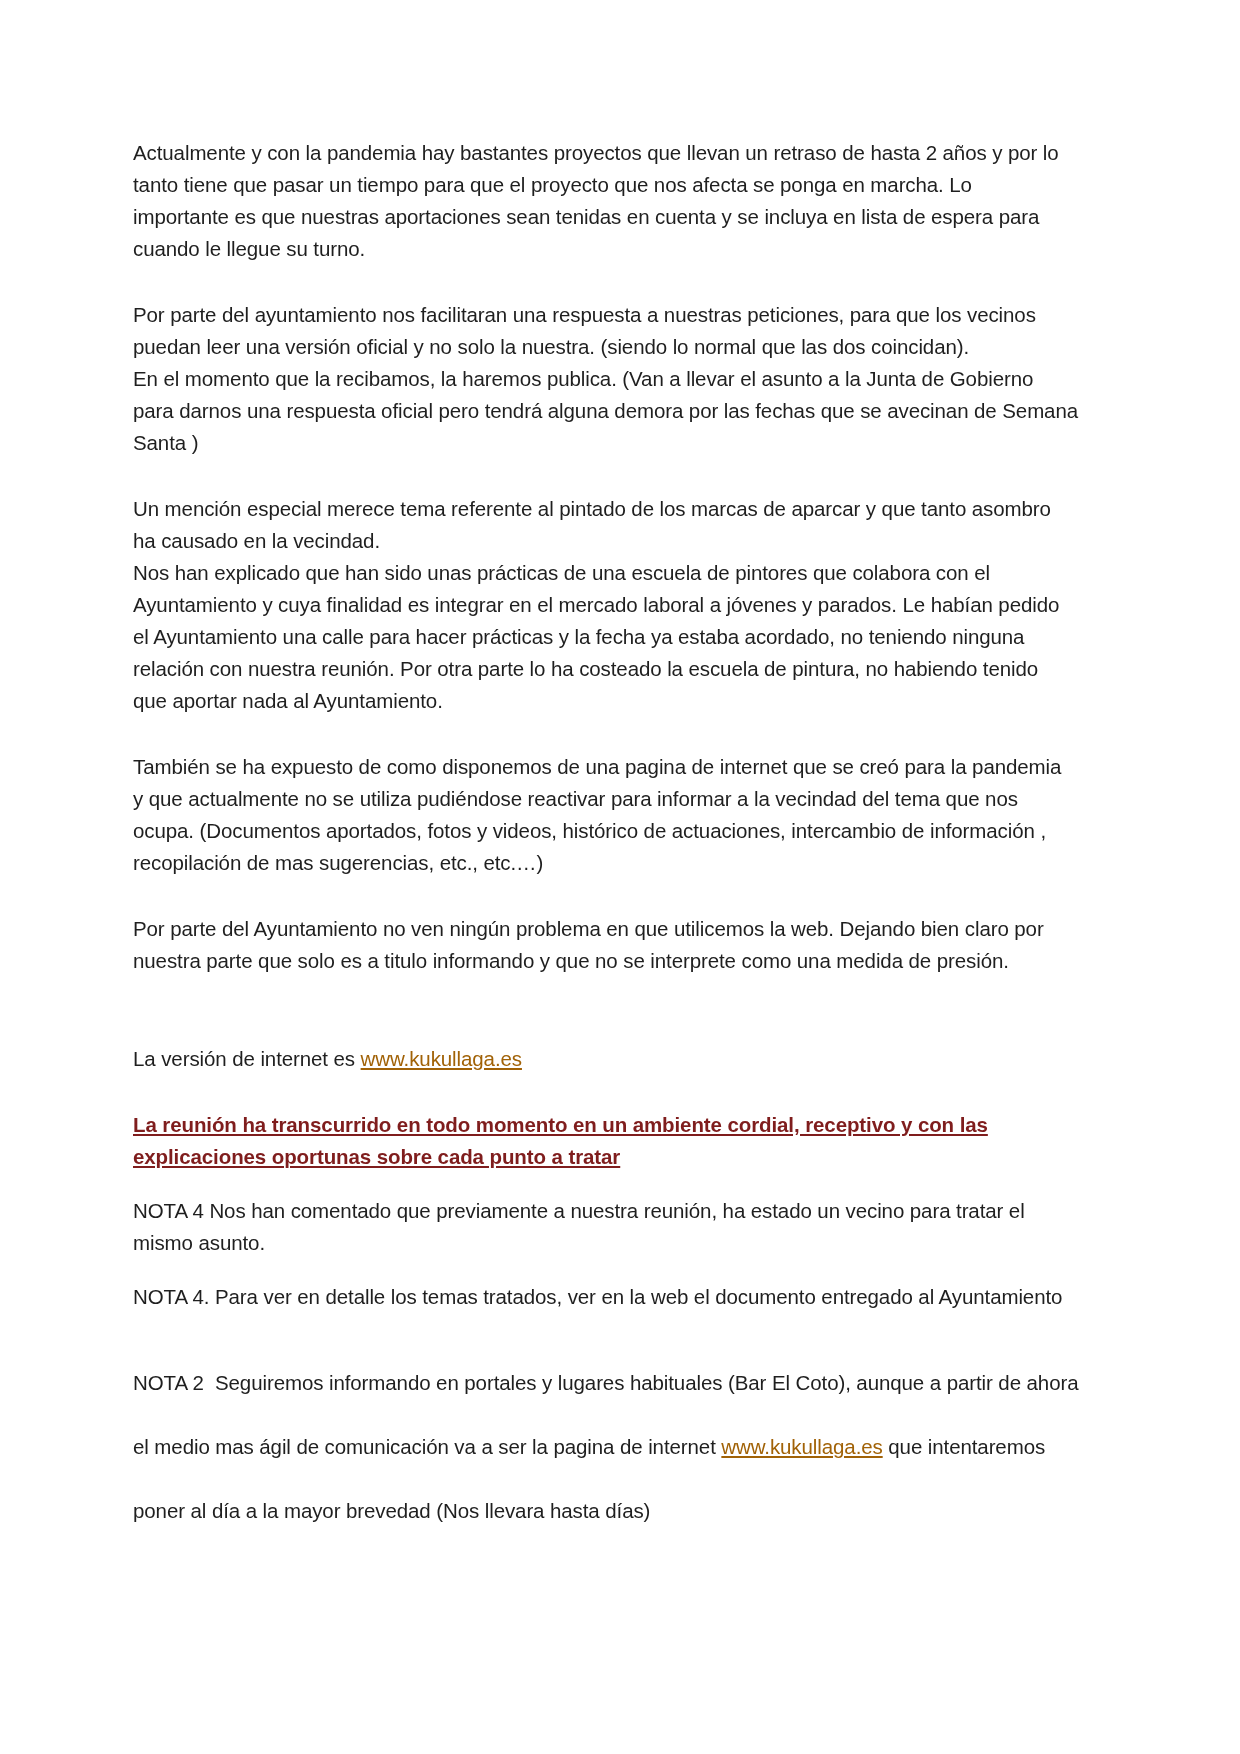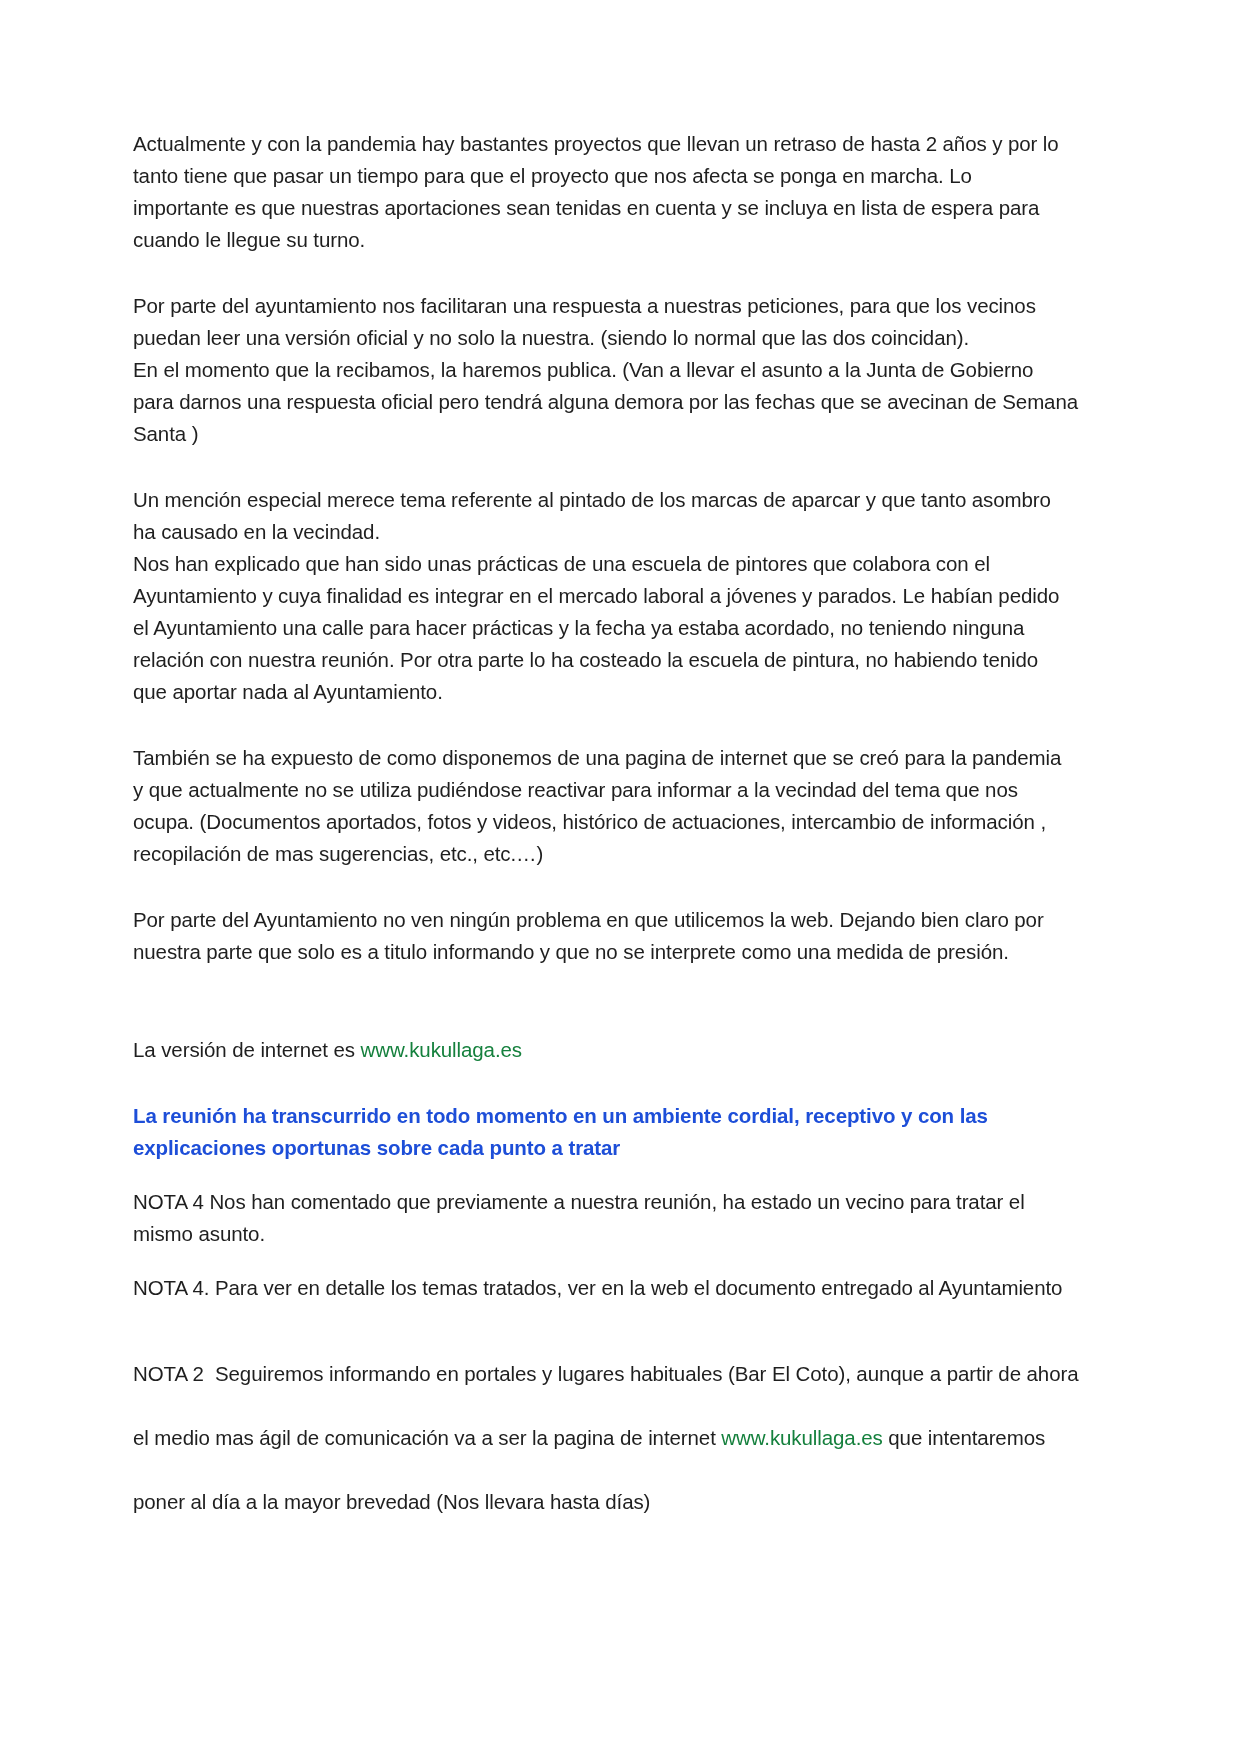--- a/index.html
+++ b/index.html
@@ -10,47 +10,49 @@
   .page {
     position: relative;
     width: 1240px;
     height: 1754px;
     background: #ffffff;
     overflow: hidden;
   }
   .content {
     position: absolute;
     left: 133px;
-    top: 128px;
+    top: 137px;
     width: 1010px;
     font-family: "Liberation Sans", sans-serif;
     font-size: 20.5px;
     line-height: 32px;
     color: #1f1f1f;
     letter-spacing: -0.1px;
   }
   .para {
     margin: 0 0 34px 0;
     white-space: pre-line;
   }
   .para-bold {
     margin: 12px 0 22px 0;
     white-space: pre-line;
     font-weight: bold;
-    color: #1d4ed8;
+    color: #7f1d1d;
+    text-decoration: underline;
   }
   .nota {
     margin: 0 0 22px 0;
     white-space: pre-line;
   }
   .line {
     white-space: pre-wrap;
   }
   a.doc-link {
-    color: #15803d;
+    color: #a16207;
+    text-decoration: underline;
     cursor: pointer;
   }
 </style>
 </head>
 <body>
 
 <div class="page">
   <div class="content">
 
     <div class="para">Actualmente y con la pandemia  hay bastantes proyectos que llevan un retraso de hasta 2 años y por lo

